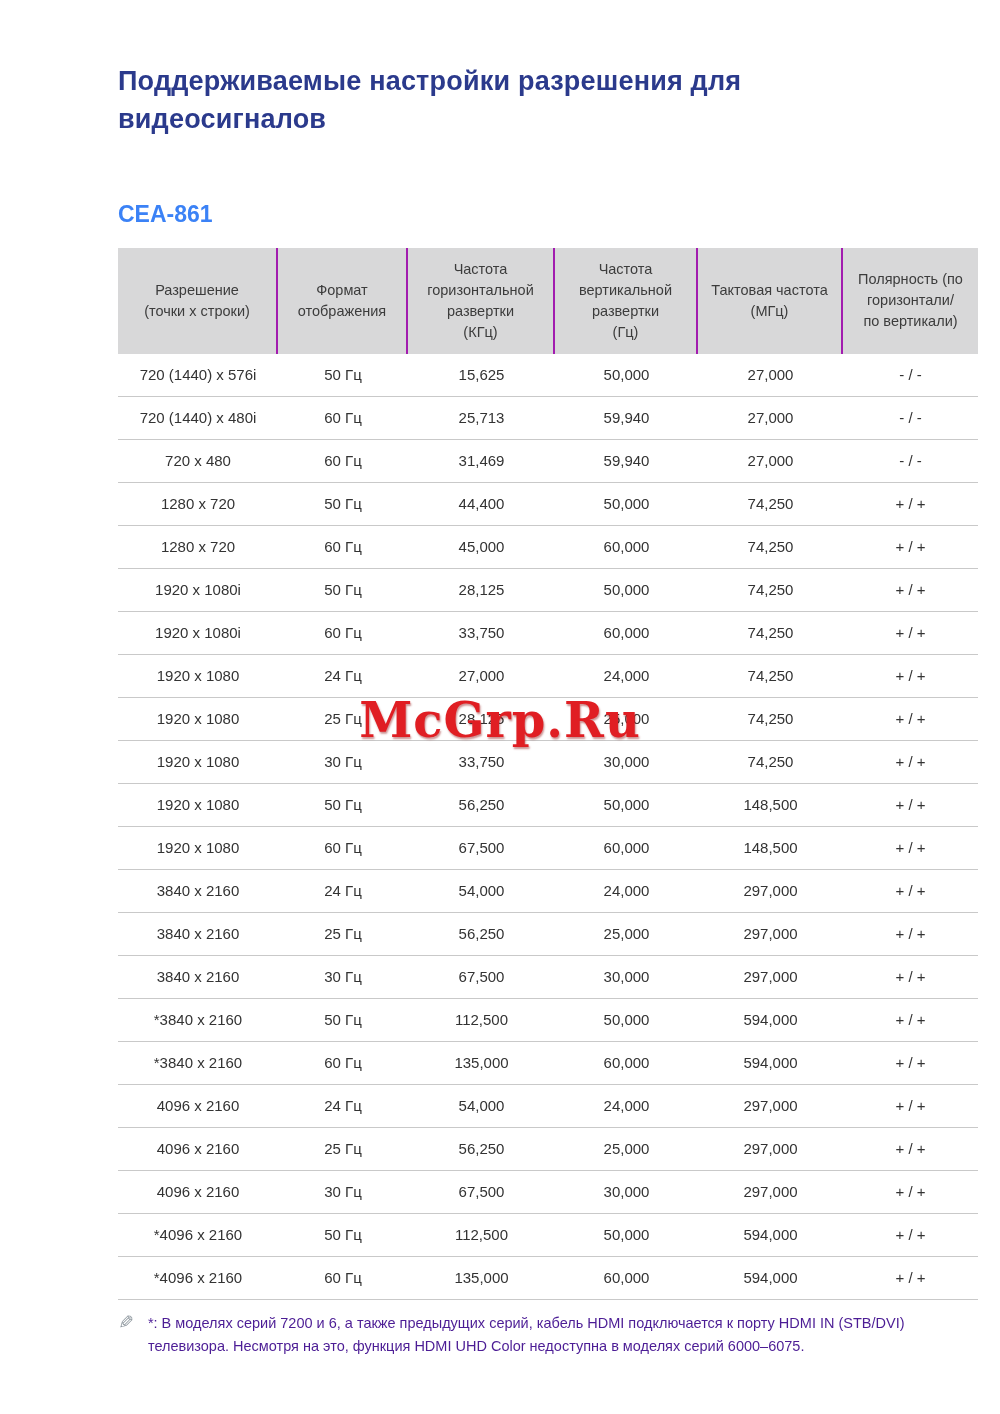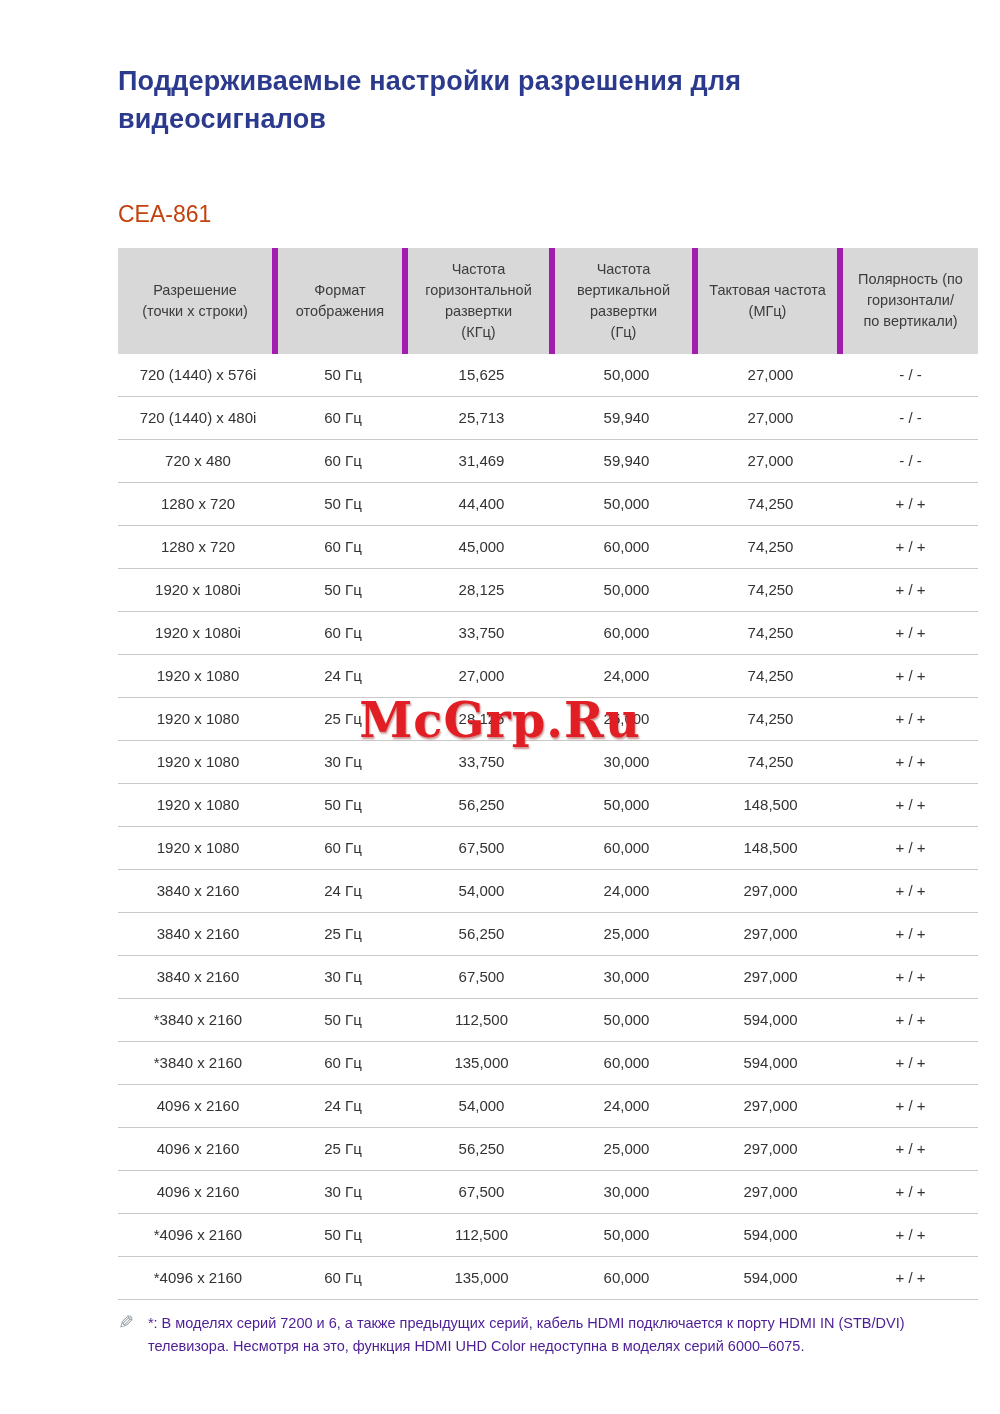--- a/index.html
+++ b/index.html
@@ -20,42 +20,42 @@
   .page-title {
     color: #2b3a8c;
     font-size: 27px;
     font-weight: bold;
     line-height: 1.42;
     max-width: 700px;
     margin: 0 0 62px 0;
     letter-spacing: 0.2px;
   }
   .section-heading {
-    color: #c2410c;
+    color: #3b82f6;
     font-size: 23px;
-    font-weight: normal;
+    font-weight: bold;
     margin: 0 0 20px 0;
   }
   table.spec-table {
     width: 860px;
     border-collapse: separate;
     border-spacing: 0;
     table-layout: fixed;
   }
   table.spec-table thead th {
     background: #d8d8d9;
     color: #3c3c3c;
     font-size: 14.5px;
     font-weight: normal;
     text-align: center;
     vertical-align: middle;
     padding: 11px 4px;
     line-height: 1.45;
     white-space: pre-line;
-    border-right: 6px solid #a21caf;
+    border-right: 2px solid #a21caf;
   }
   table.spec-table thead th:last-child { border-right: none; }
   table.spec-table tbody td {
     height: 42px;
     text-align: center;
     vertical-align: middle;
     font-size: 15px;
     color: #333333;
     border-bottom: 1px solid #c9c9c9;
     padding: 0 4px;

